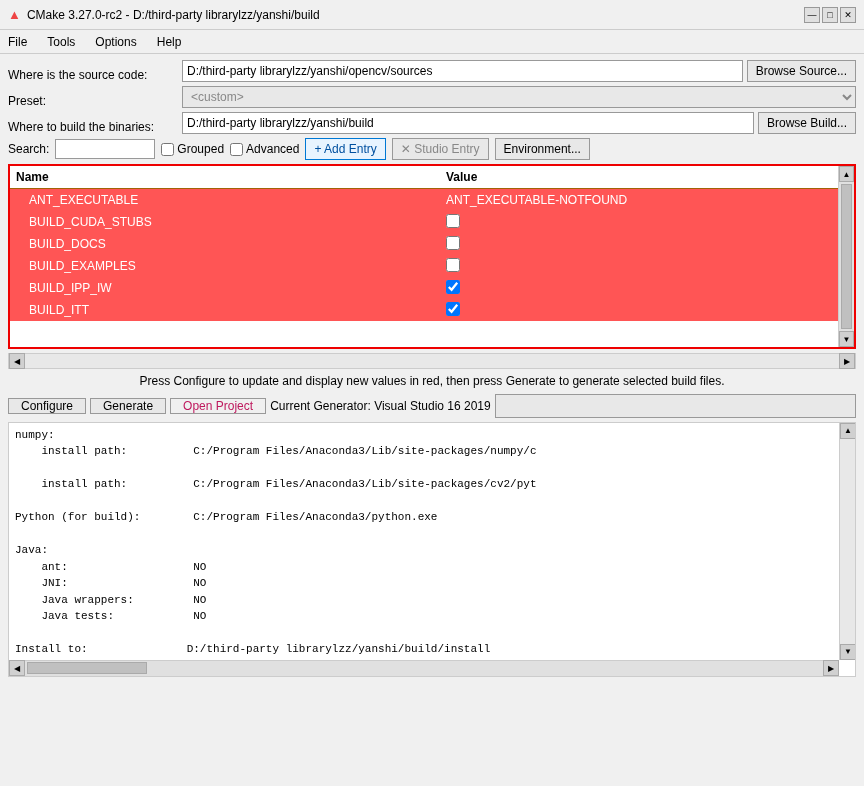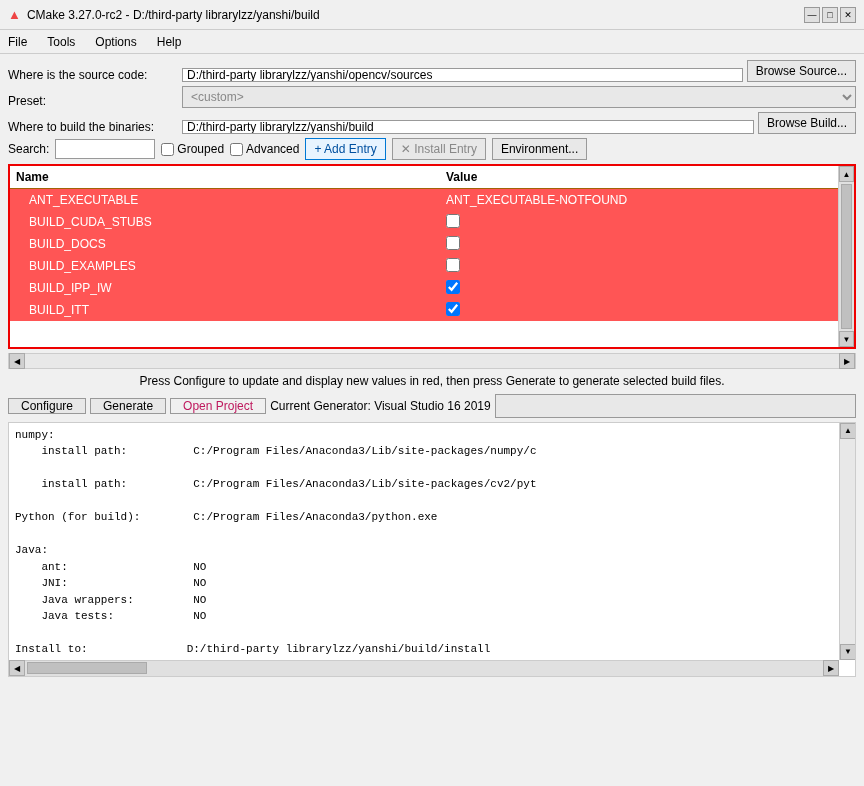--- a/index.html
+++ b/index.html
@@ -77,21 +77,21 @@
       margin-bottom: 4px;
       gap: 4px;
     }
     .form-label {
       font-size: 12px;
       white-space: nowrap;
       min-width: 170px;
     }
     .form-input {
       flex: 1;
-      height: 14px;
+      height: 22px;
       border: 1px solid #999;
       background: white;
       padding: 2px 4px;
       font-size: 12px;
     }
     .form-btn {
       height: 22px;
       border: 1px solid #999;
       background: #e8e8e8;
       padding: 0 8px;
@@ -390,21 +390,21 @@
     <input class="search-input" type="text" style="">
     <label class="checkbox-label">
       <input type="checkbox" style="">
       <span>Grouped</span>
     </label>
     <label class="checkbox-label">
       <input type="checkbox" style="">
       <span>Advanced</span>
     </label>
     <button class="add-entry-btn">+ Add Entry</button>
-    <button class="remove-entry-btn">✕ Install Entry</button>
+    <button class="remove-entry-btn">✕ Studio Entry</button>
     <button class="env-btn">Environment...</button>
   </div>
 
   <div class="table-container">
     <div class="table-header">
       <div class="table-header-name">Name</div>
       <div class="table-header-value">Value</div>
     </div>
     <div class="table-body">
 

